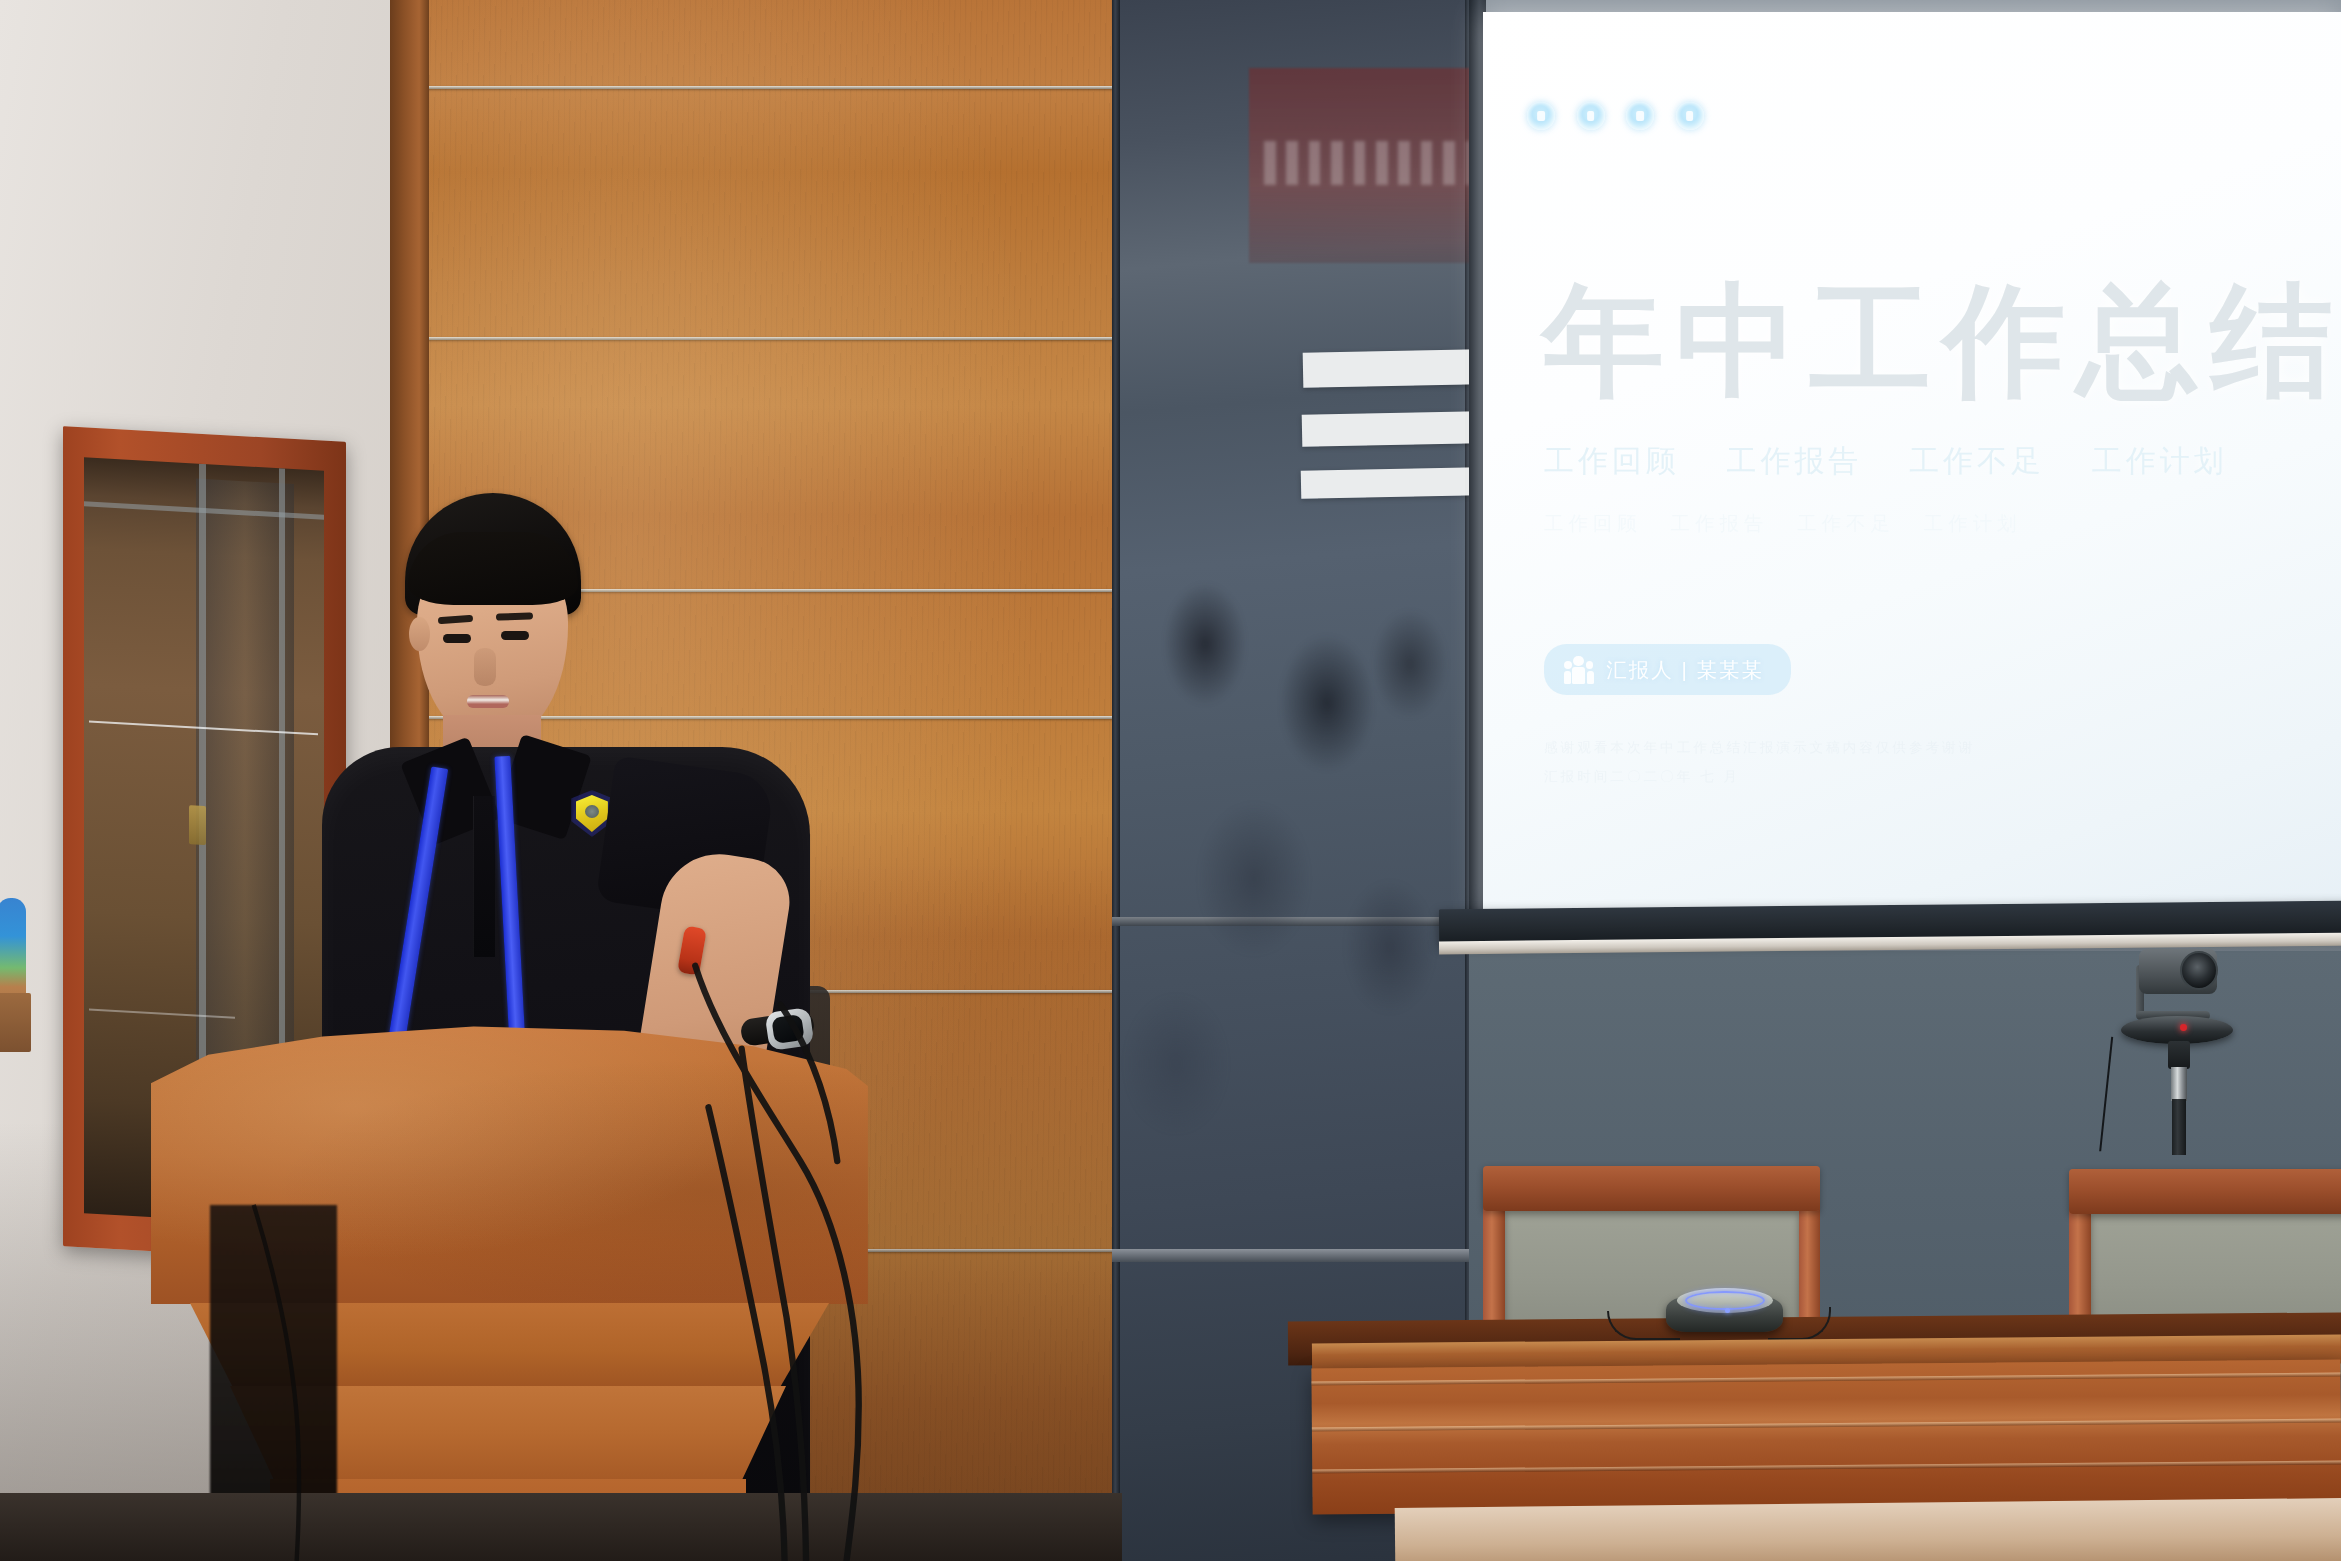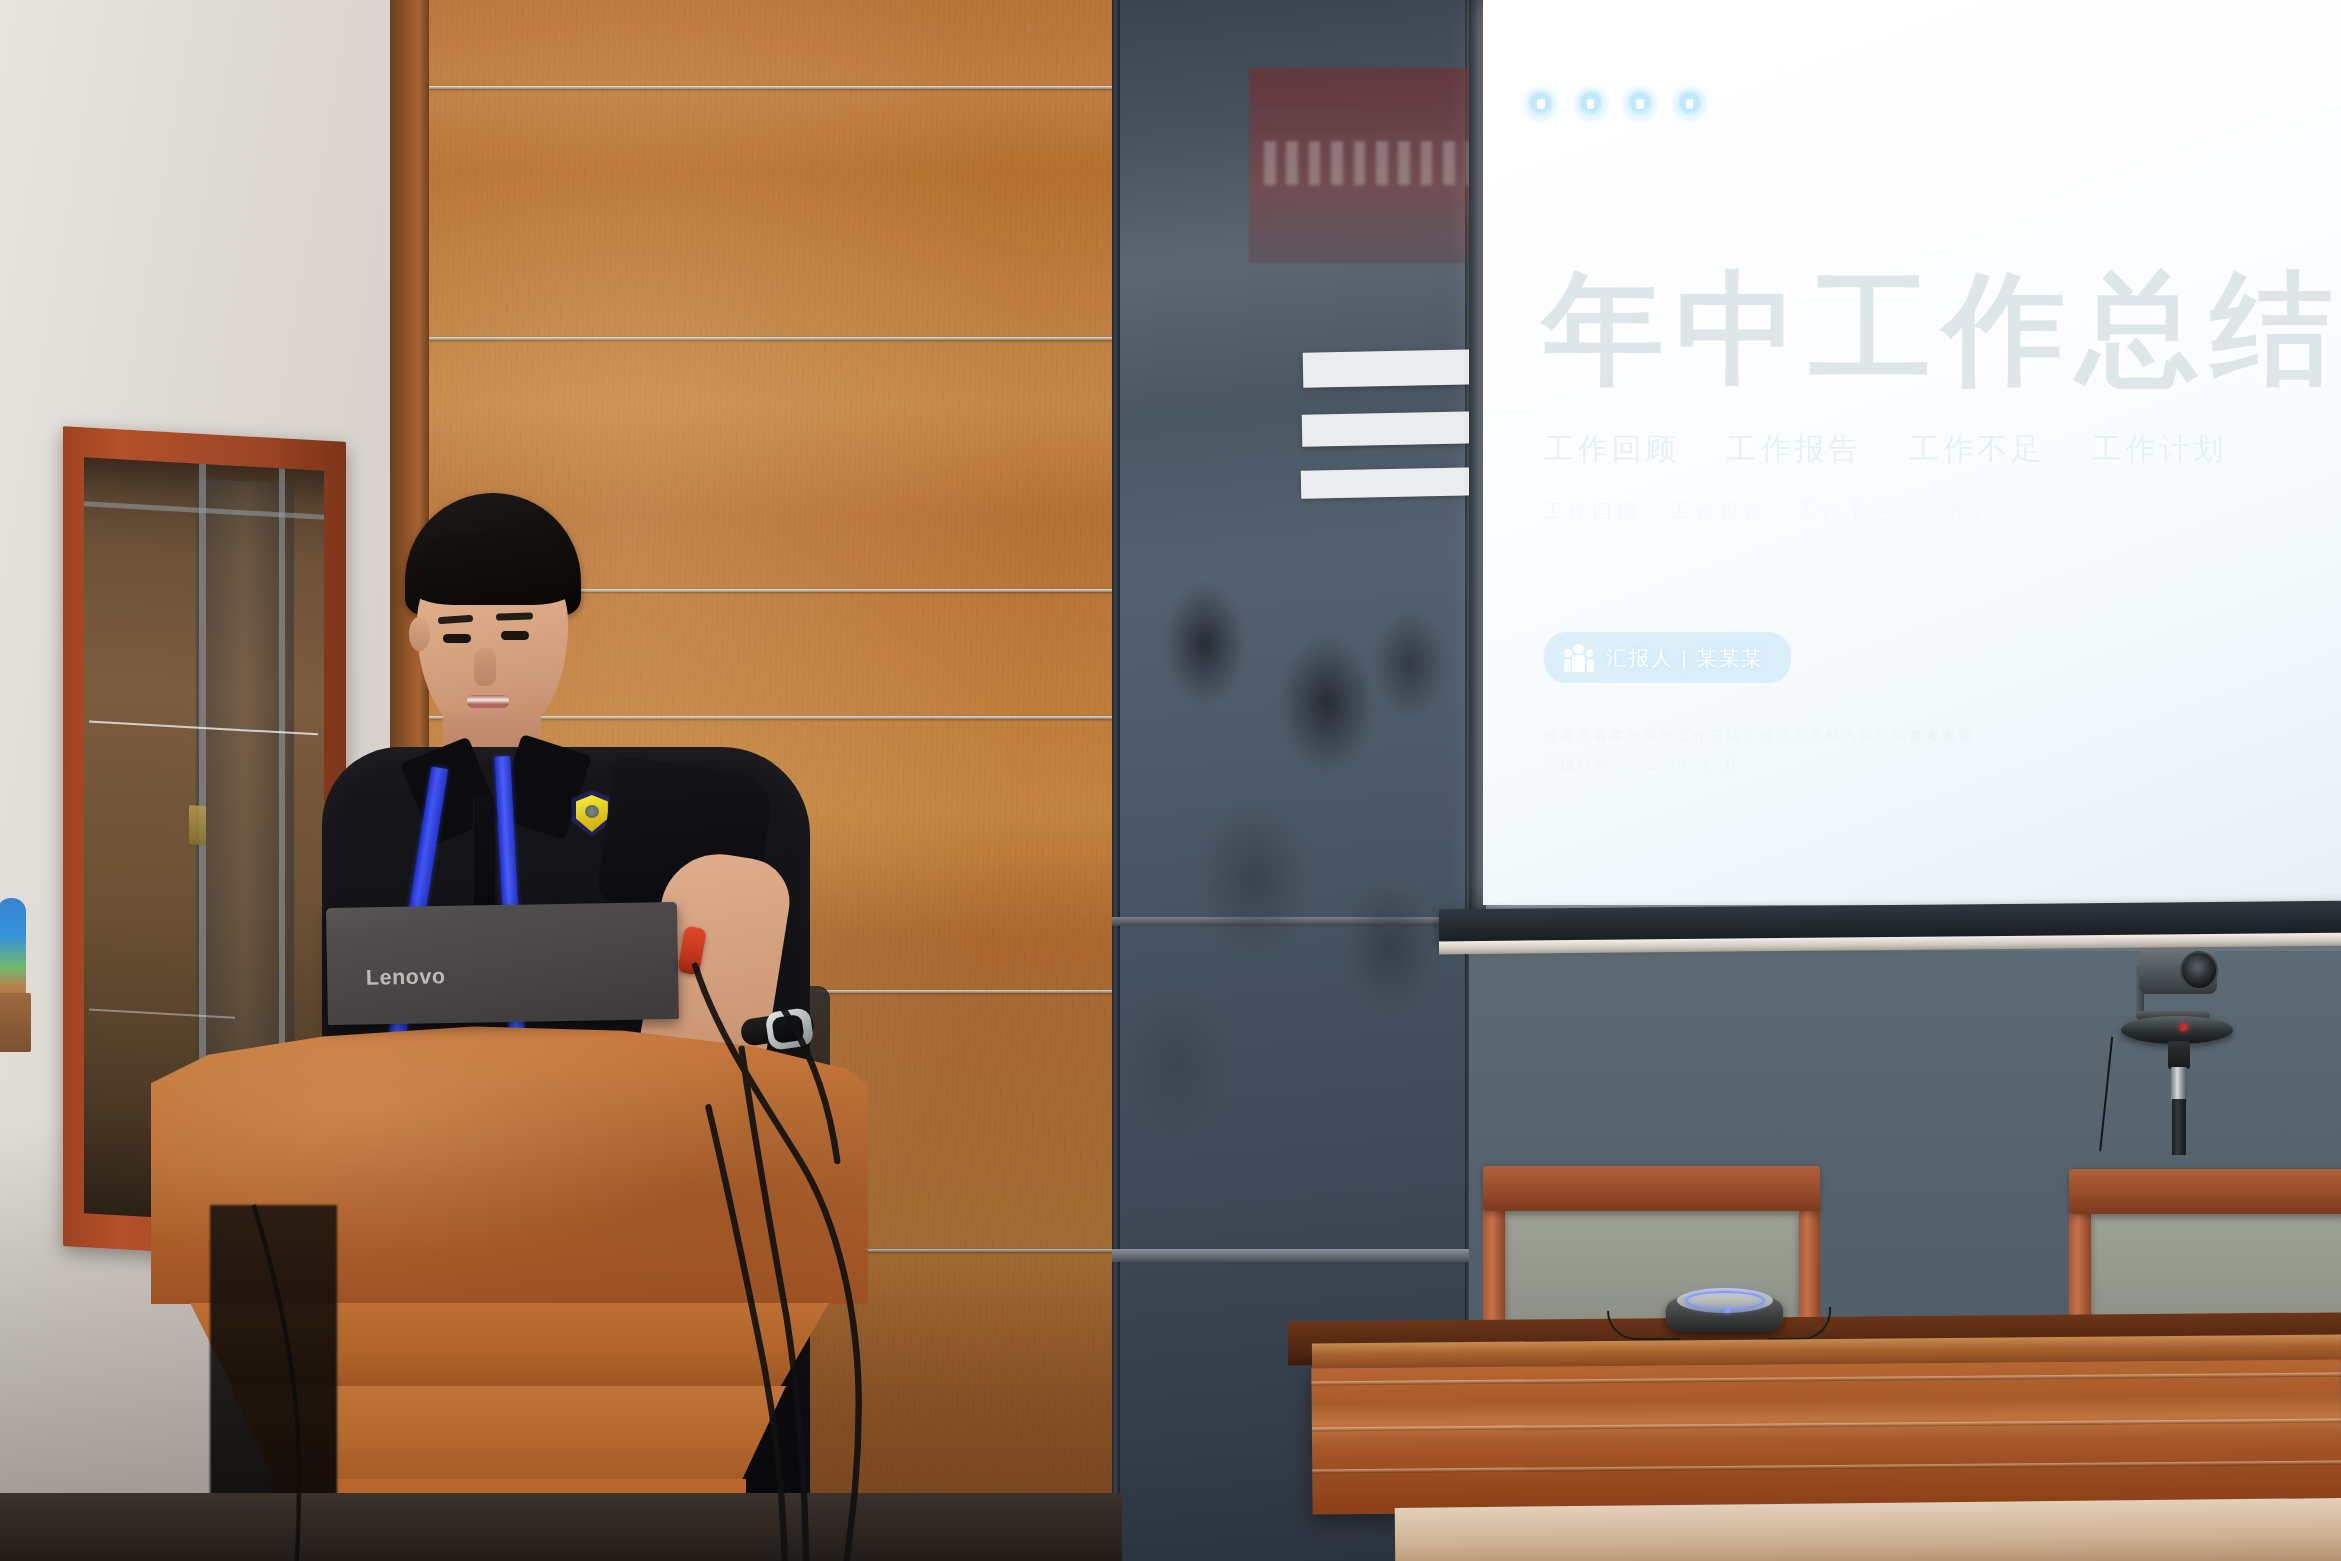--- a/index.html
+++ b/index.html
@@ -136,21 +136,21 @@
   #wall-right{
     left:1469px;top:0;width:873px;height:1561px;
     background:linear-gradient(180deg,#8d969f 0%,#7e8892 30%,#6e7882 62%,#5f6a74 100%);
   }
   
   #wall-right-low{
     left:1469px;top:951px;width:873px;height:610px;
     background:linear-gradient(180deg,#5d6a74 0%,#55626d 40%,#4a5761 100%);
   }
   #screen-surface{
-    left:1483px;top:0;width:859px;height:905px;
+    left:1483px;top:12px;width:859px;height:905px;
     background:linear-gradient(160deg,#ffffff 0%,#fdfeff 35%,#f7fbfd 60%,#eef5f9 85%,#e7f0f6 100%);
     box-shadow:0 0 29px rgba(255,255,255,.45);
     overflow:hidden;
   }
   #screen-left-edge{
     left:1469px;top:0;width:16.6px;height:912px;
     background:linear-gradient(90deg,#1d242c,#39414b 60%,#2a313a);
   }
   #screen-roller{
     left:1439px;top:905px;width:912px;height:35px;
@@ -722,24 +722,20 @@
 
   <div class="lay" id="podium">
     <span class="face">
         <i class="texture"></i>
       </span>
     <span class="bevel"></span>
     <span class="band"></span>
     <span class="column"></span>
   </div>
 
-  <div class="lay" id="laptop">
-    <span class="lid"></span>
-    <span class="brand">Lenovo</span>
-  </div>
   <div class="lay" id="clicker"></div>
 
   <div class="lay" id="gap-dark"></div>
   <div class="lay" id="floor-dark"></div>
 
   <svg id="cables" viewBox="0 0 4800 3200" preserveAspectRatio="none">
     <g fill="none" stroke="#111" stroke-width="13" stroke-linecap="round" opacity=".92">
       <path d="M1425 1980 C 1470 2120, 1560 2250, 1640 2380 C 1720 2510, 1760 2700, 1760 2880 C 1760 3020, 1745 3120, 1735 3200"></path>
       <path d="M1520 2150 C 1545 2330, 1580 2520, 1612 2700 C 1640 2880, 1650 3060, 1652 3200"></path>
       <path d="M1452 2270 C 1490 2430, 1530 2620, 1566 2800 C 1596 2960, 1606 3100, 1608 3200"></path>

